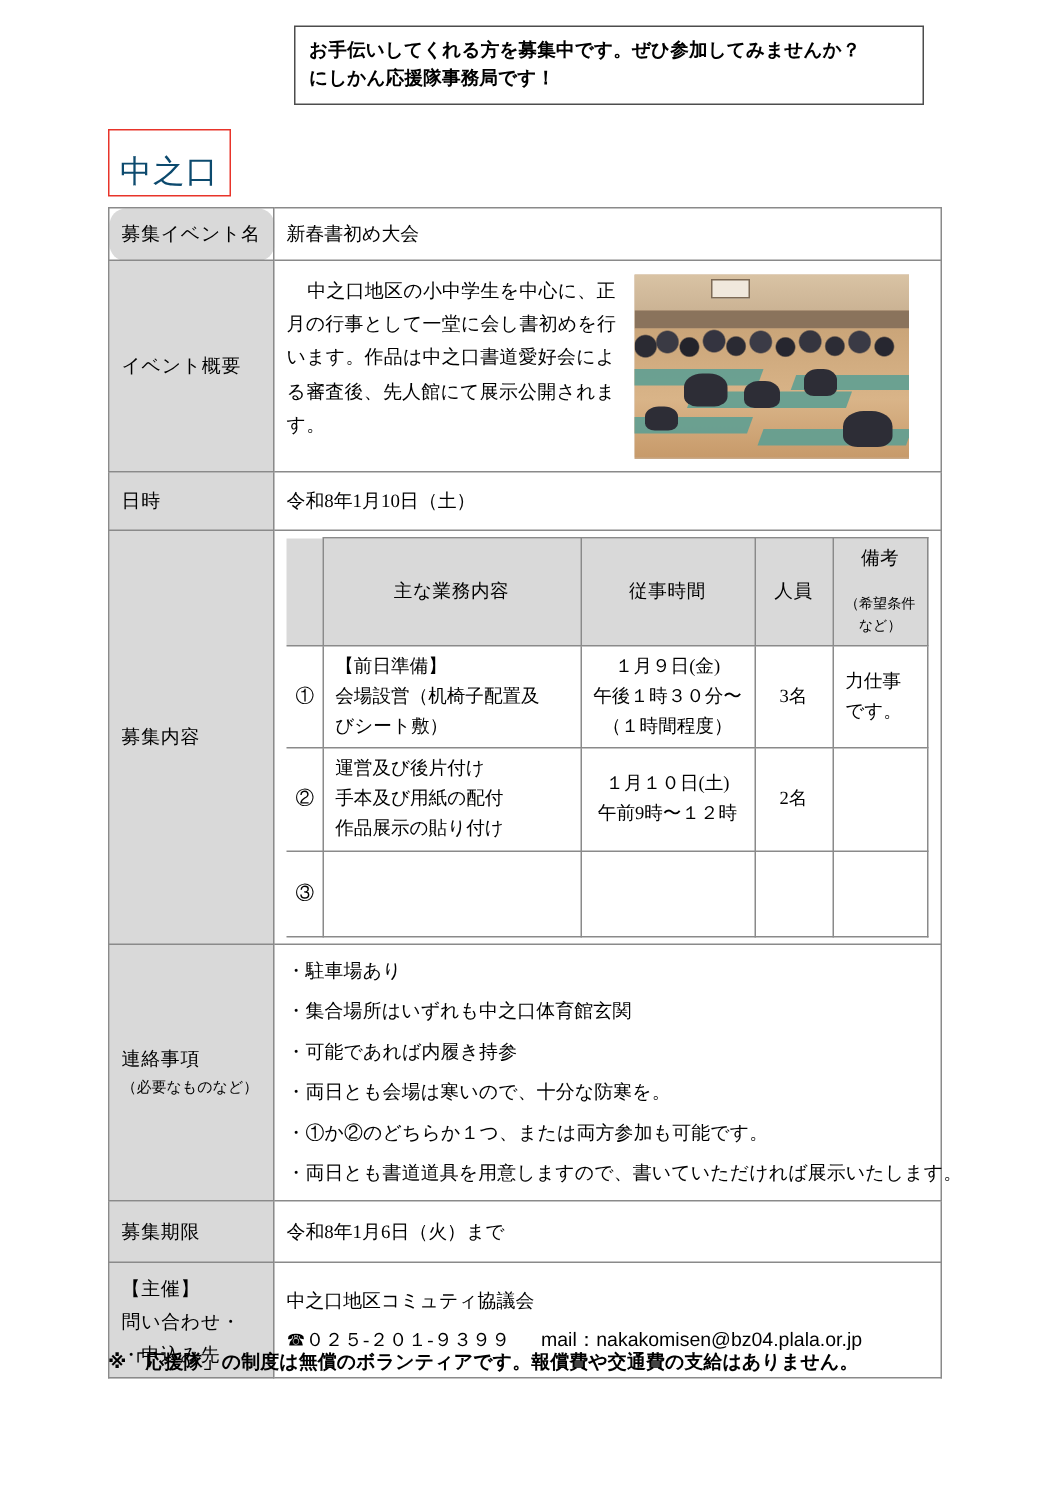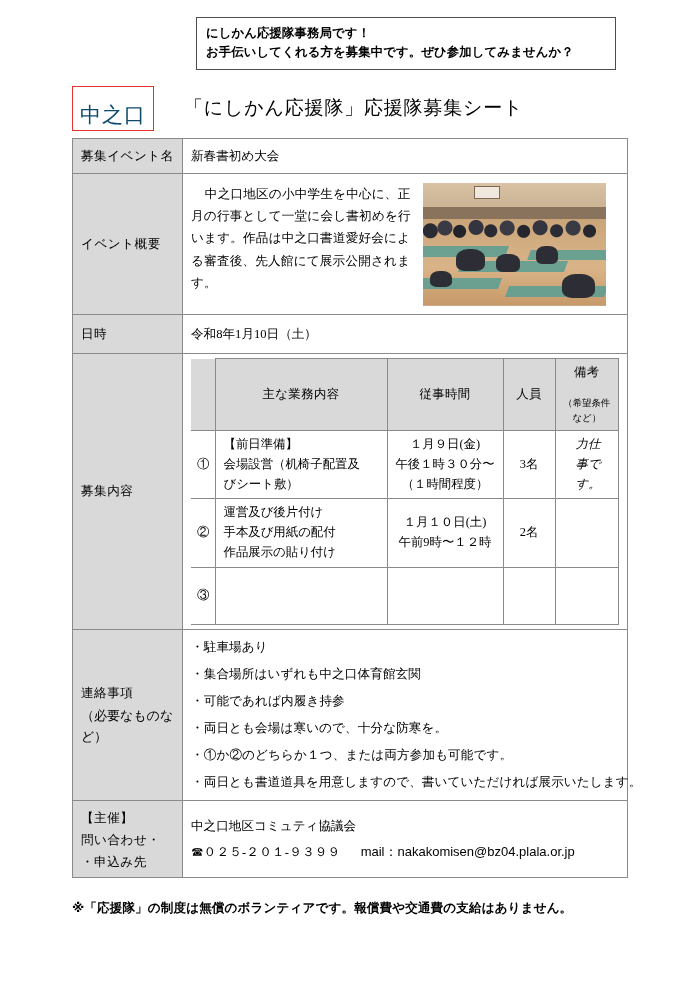--- a/index.html
+++ b/index.html
@@ -82,28 +82,28 @@
   }
   td.label {
     background: #d9d9d9;
     width: 110px;
     text-align: left;
     padding-left: 12px;
     letter-spacing: .5px;
   }
   td.label .sub {
     display: block;
-    font-size: 13px;
+    font-size: 10px;
     letter-spacing: 0;
     margin-top: 1px;
   }
   td.value { background: #ffffff; }
 
   
-  .row-eventname td { height: 26px; }
+  .row-eventname td { height: 26px; border-radius: 11px; }
 
   
   .overview-cell {
     padding: 10px 10px 10px 12px;
     height: 132px;
   }
   .overview-flex { display: flex; gap: 10px; align-items: flex-start; }
   .overview-text {
     flex: 0 0 222px;
     font-size: 12.6px;
@@ -190,21 +190,21 @@
     font-size: 9.4px;
     letter-spacing: 0;
     margin-top: 13px;
   }
   table.rec td.num {
     width: 24px; text-align: center; border-left: none;
   }
   table.rec td.task { width: 172px; padding-left: 8px; }
   table.rec td.time { width: 116px; text-align: center; }
   table.rec td.people { width: 52px; text-align: center; }
-  table.rec td.note { padding-left: 20px; font-style: italic; }
+  table.rec td.note { padding-left: 8px; }
   table.rec tr.r1 td { height: 56px; }
   table.rec tr.r2 td { height: 56px; }
   table.rec tr.r3 td { height: 48px; }
   .tline { display: block; }
   .rec-corner { background: #d9d9d9 !important; border-left: none !important; border-top: none !important; }
 
   
   .notes-cell { padding: 10px 8px 10px 12px; height: 140px; }
   .notes-cell .bullet {
     font-size: 12.6px;
@@ -234,28 +234,27 @@
     font-weight: bold;
     letter-spacing: .1px;
     white-space: nowrap;
   }
 </style>
 </head>
 <body>
 
 <div class="announce-wrap">
   <div class="announce-box">
+    <div>お手伝いしてくれる方を募集中です。ぜひ参加してみませんか？</div>
     <div>にしかん応援隊事務局です！</div>
-    <div>お手伝いしてくれる方を募集中です。ぜひ参加してみませんか？</div>
   </div>
 </div>
 
 <div class="title-row">
   <div class="badge">中之口</div>
-  <div class="doc-title">「にしかん応援隊」応援隊募集シート</div>
 </div>
 
 <table class="sheet">
   <colgroup>
       <col style="width:110px">
       <col>
     </colgroup>
   <tbody>
 
     <tr class="row-eventname">
@@ -369,20 +368,24 @@
       <td class="value notes-cell">
         <div class="bullet">・駐車場あり</div>
         <div class="bullet">・集合場所はいずれも中之口体育館玄関</div>
         <div class="bullet">・可能であれば内履き持参</div>
         <div class="bullet">・両日とも会場は寒いので、十分な防寒を。</div>
         <div class="bullet">・①か②のどちらか１つ、または両方参加も可能です。</div>
         <div class="bullet">・両日とも書道道具を用意しますので、書いていただければ展示いたします。</div>
       </td>
     </tr>
 
+    <tr class="row-deadline">
+      <td class="label">募集期限</td>
+      <td class="value">令和8年1月6日（火）まで</td>
+    </tr>
 
     <tr>
       <td class="label org-label">
         <span class="tline">【主催】</span>
         <span class="tline">問い合わせ・</span>
         <span class="tline">・申込み先</span>
       </td>
       <td class="value org-cell">
         <div class="org-line">中之口地区コミュティ協議会</div>
         <div class="org-line">

